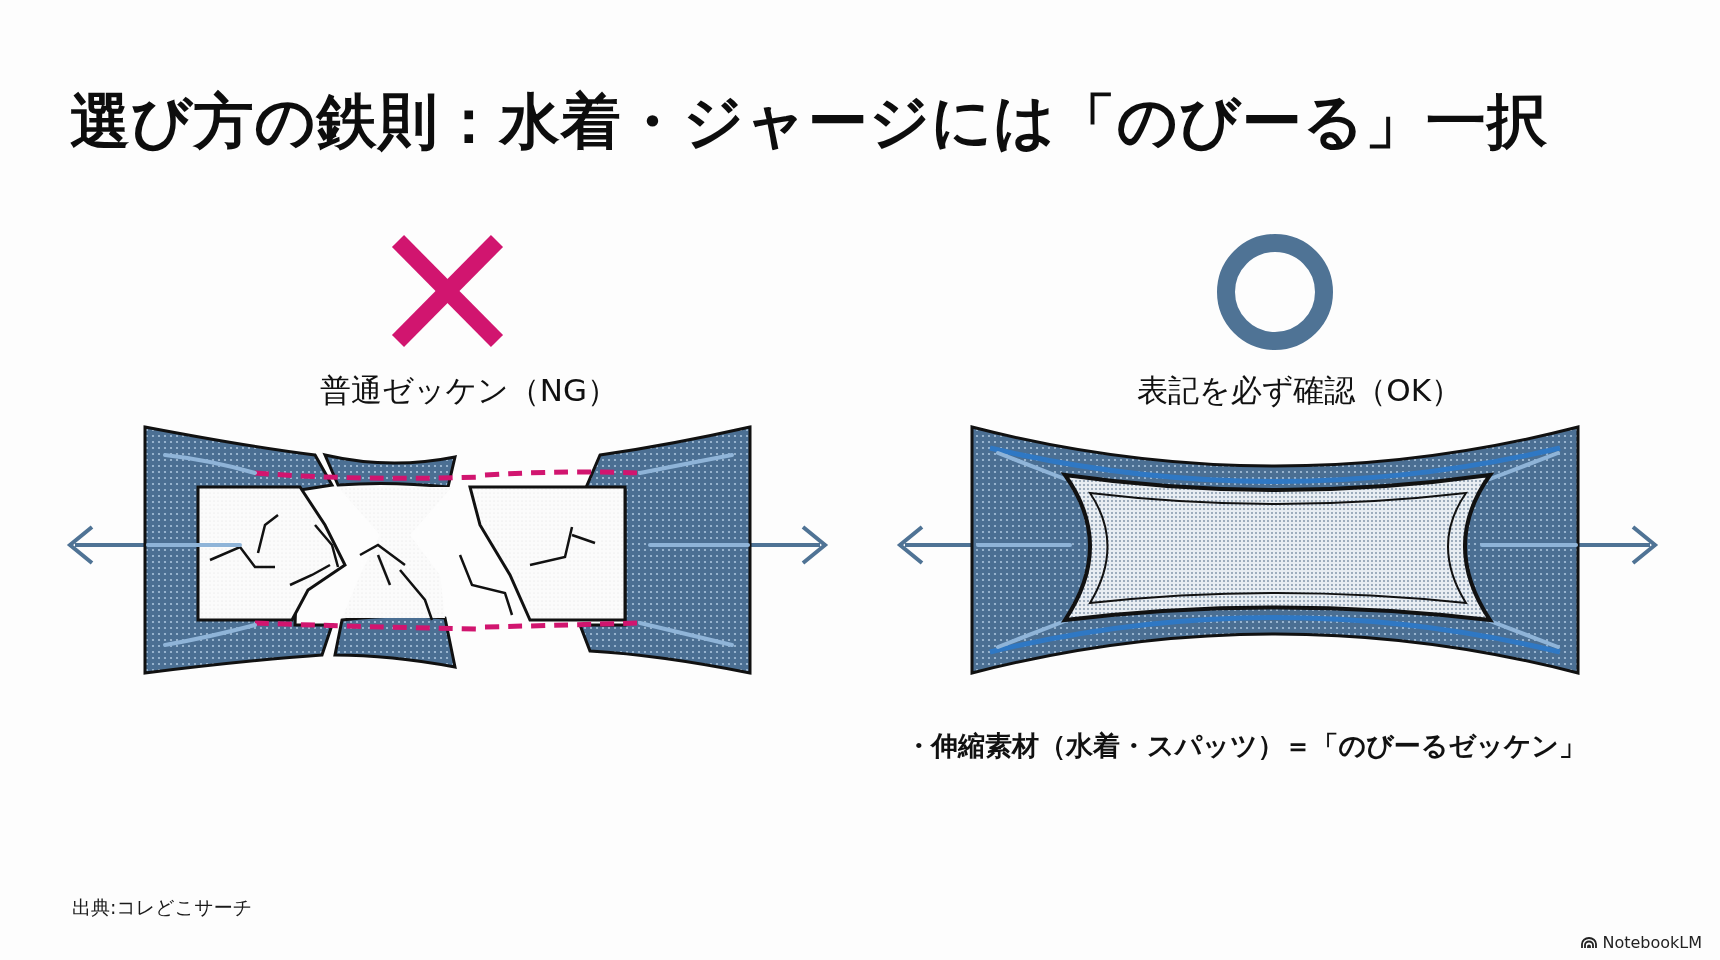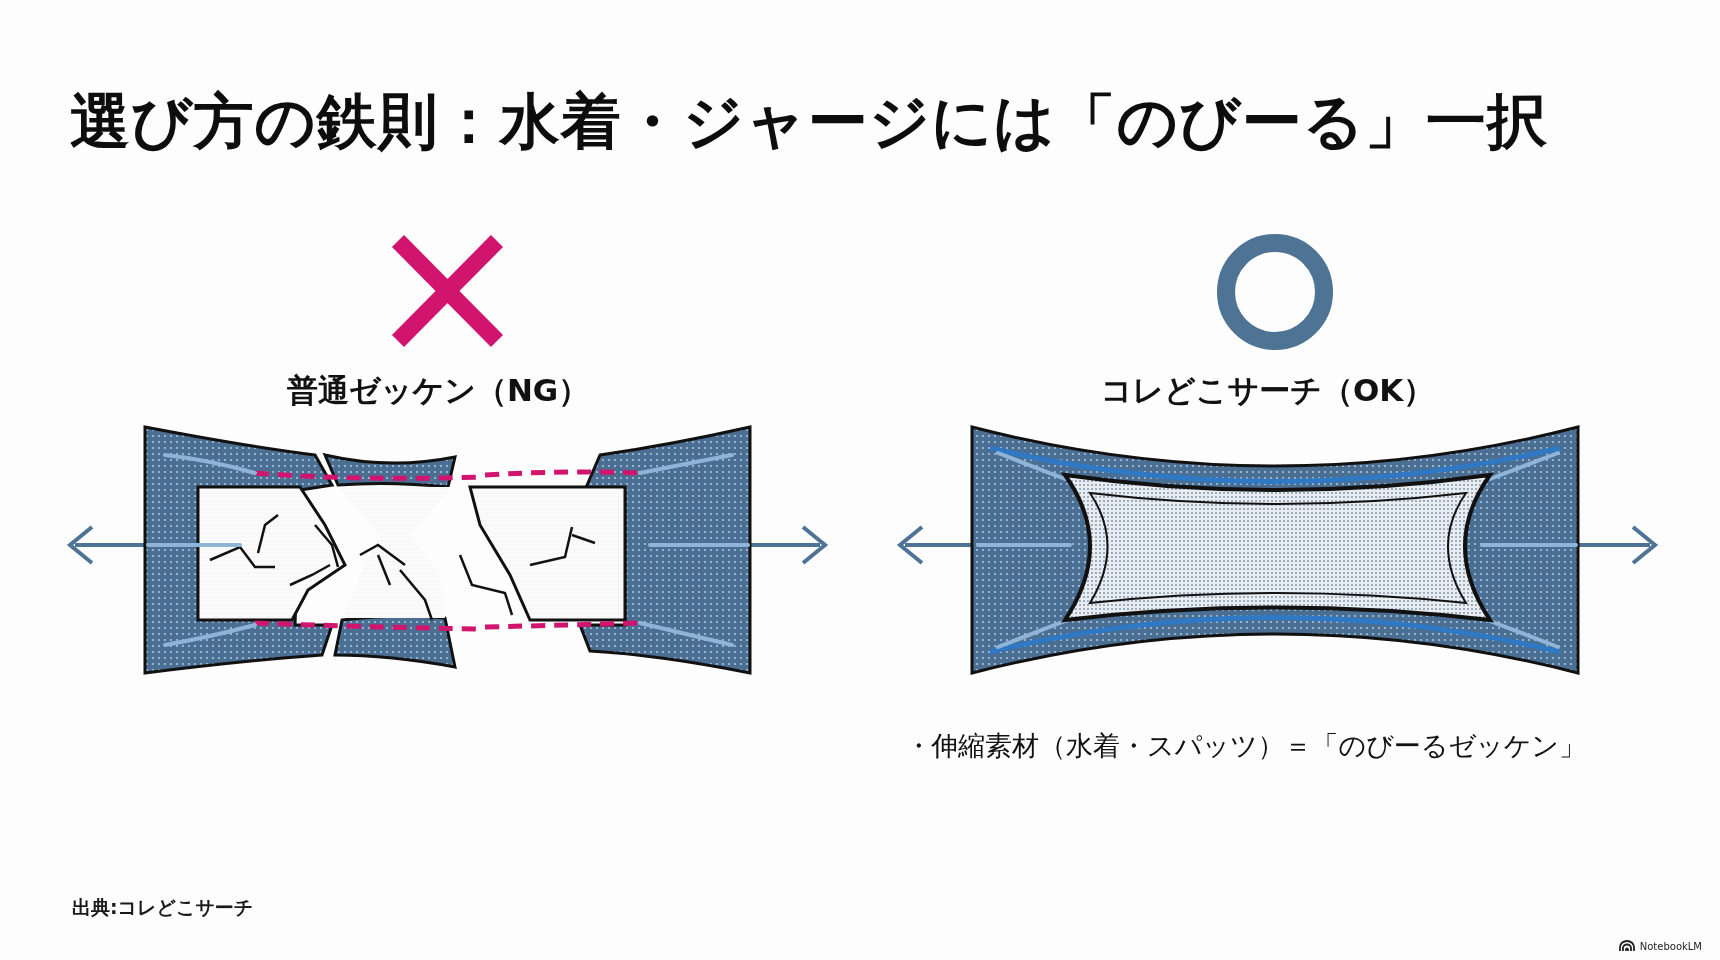--- a/index.html
+++ b/index.html
@@ -24,65 +24,66 @@
       letter-spacing: 1px;
       white-space: nowrap;
       color: #0d0d0d;
     }
     .mark {
       position: absolute;
     }
     .panel-label {
       position: absolute;
       font-size: 31px;
-      font-weight: bold;
+      font-weight: normal;
       white-space: nowrap;
       color: #111;
       text-align: center;
+      margin-left: 32px;
     }
     .fabric {
       position: absolute;
     }
     .bullets {
       position: absolute;
       left: 905px;
       top: 722px;
       margin: 0;
       padding: 0;
       list-style: none;
     }
     .bullets li {
       font-size: 27px;
-      font-weight: normal;
+      font-weight: bold;
       line-height: 48px;
       white-space: nowrap;
       color: #111;
     }
     .bullets li .dot {
       display: inline-block;
       width: 26px;
       text-align: center;
     }
     .source {
       position: absolute;
       left: 72px;
       top: 895px;
       font-size: 19px;
-      font-weight: bold;
+      font-weight: normal;
       color: #1a1a1a;
       white-space: nowrap;
     }
     .brand {
       position: absolute;
       right: 18px;
       bottom: 8px;
       display: flex;
       align-items: center;
       gap: 5px;
-      font-size: 10px;
+      font-size: 16px;
       color: #222;
       white-space: nowrap;
     }
   </style>
 </head>
 <body>
 
 <div class="title">選び方の鉄則：水着・ジャージには「のびーる」一択</div>
 
 <svg class="mark" style="left:390px; top:235px;" width="115" height="112" viewBox="0 0 115 112">
@@ -153,21 +154,21 @@
     <path d="M105,230 Q150,222 195,210"></path>
     <path d="M580,208 Q630,220 672,230"></path>
     <line x1="88" y1="130" x2="180" y2="130"></line>
     <line x1="590" y1="130" x2="688" y2="130"></line>
   </g>
 </svg>
 
 <svg class="mark" style="left:1215px; top:232px;" width="120" height="120" viewBox="0 0 120 120">
   <circle cx="60" cy="60" r="49" fill="none" stroke="#4f7395" stroke-width="18"></circle>
 </svg>
-<div class="panel-label" style="left:1080px; top:370px; width:375px;">コレどこサーチ（OK）</div>
+<div class="panel-label" style="left:1080px; top:370px; width:375px;">表記を必ず確認（OK）</div>
 
 <svg class="fabric" style="left:890px; top:415px;" width="780" height="270" viewBox="0 0 780 270">
   <defs>
     <pattern id="dotsB" width="6" height="6" patternUnits="userSpaceOnUse">
       <rect width="6" height="6" fill="#4b6f93"></rect>
       <circle cx="3" cy="3" r="1.1" fill="#a9c3dc"></circle>
     </pattern>
     <pattern id="meshB" width="4" height="4" patternUnits="userSpaceOnUse">
       <rect width="4" height="4" fill="#e8edf2"></rect>
       <circle cx="2" cy="2" r="0.9" fill="#7a8ea3"></circle>

